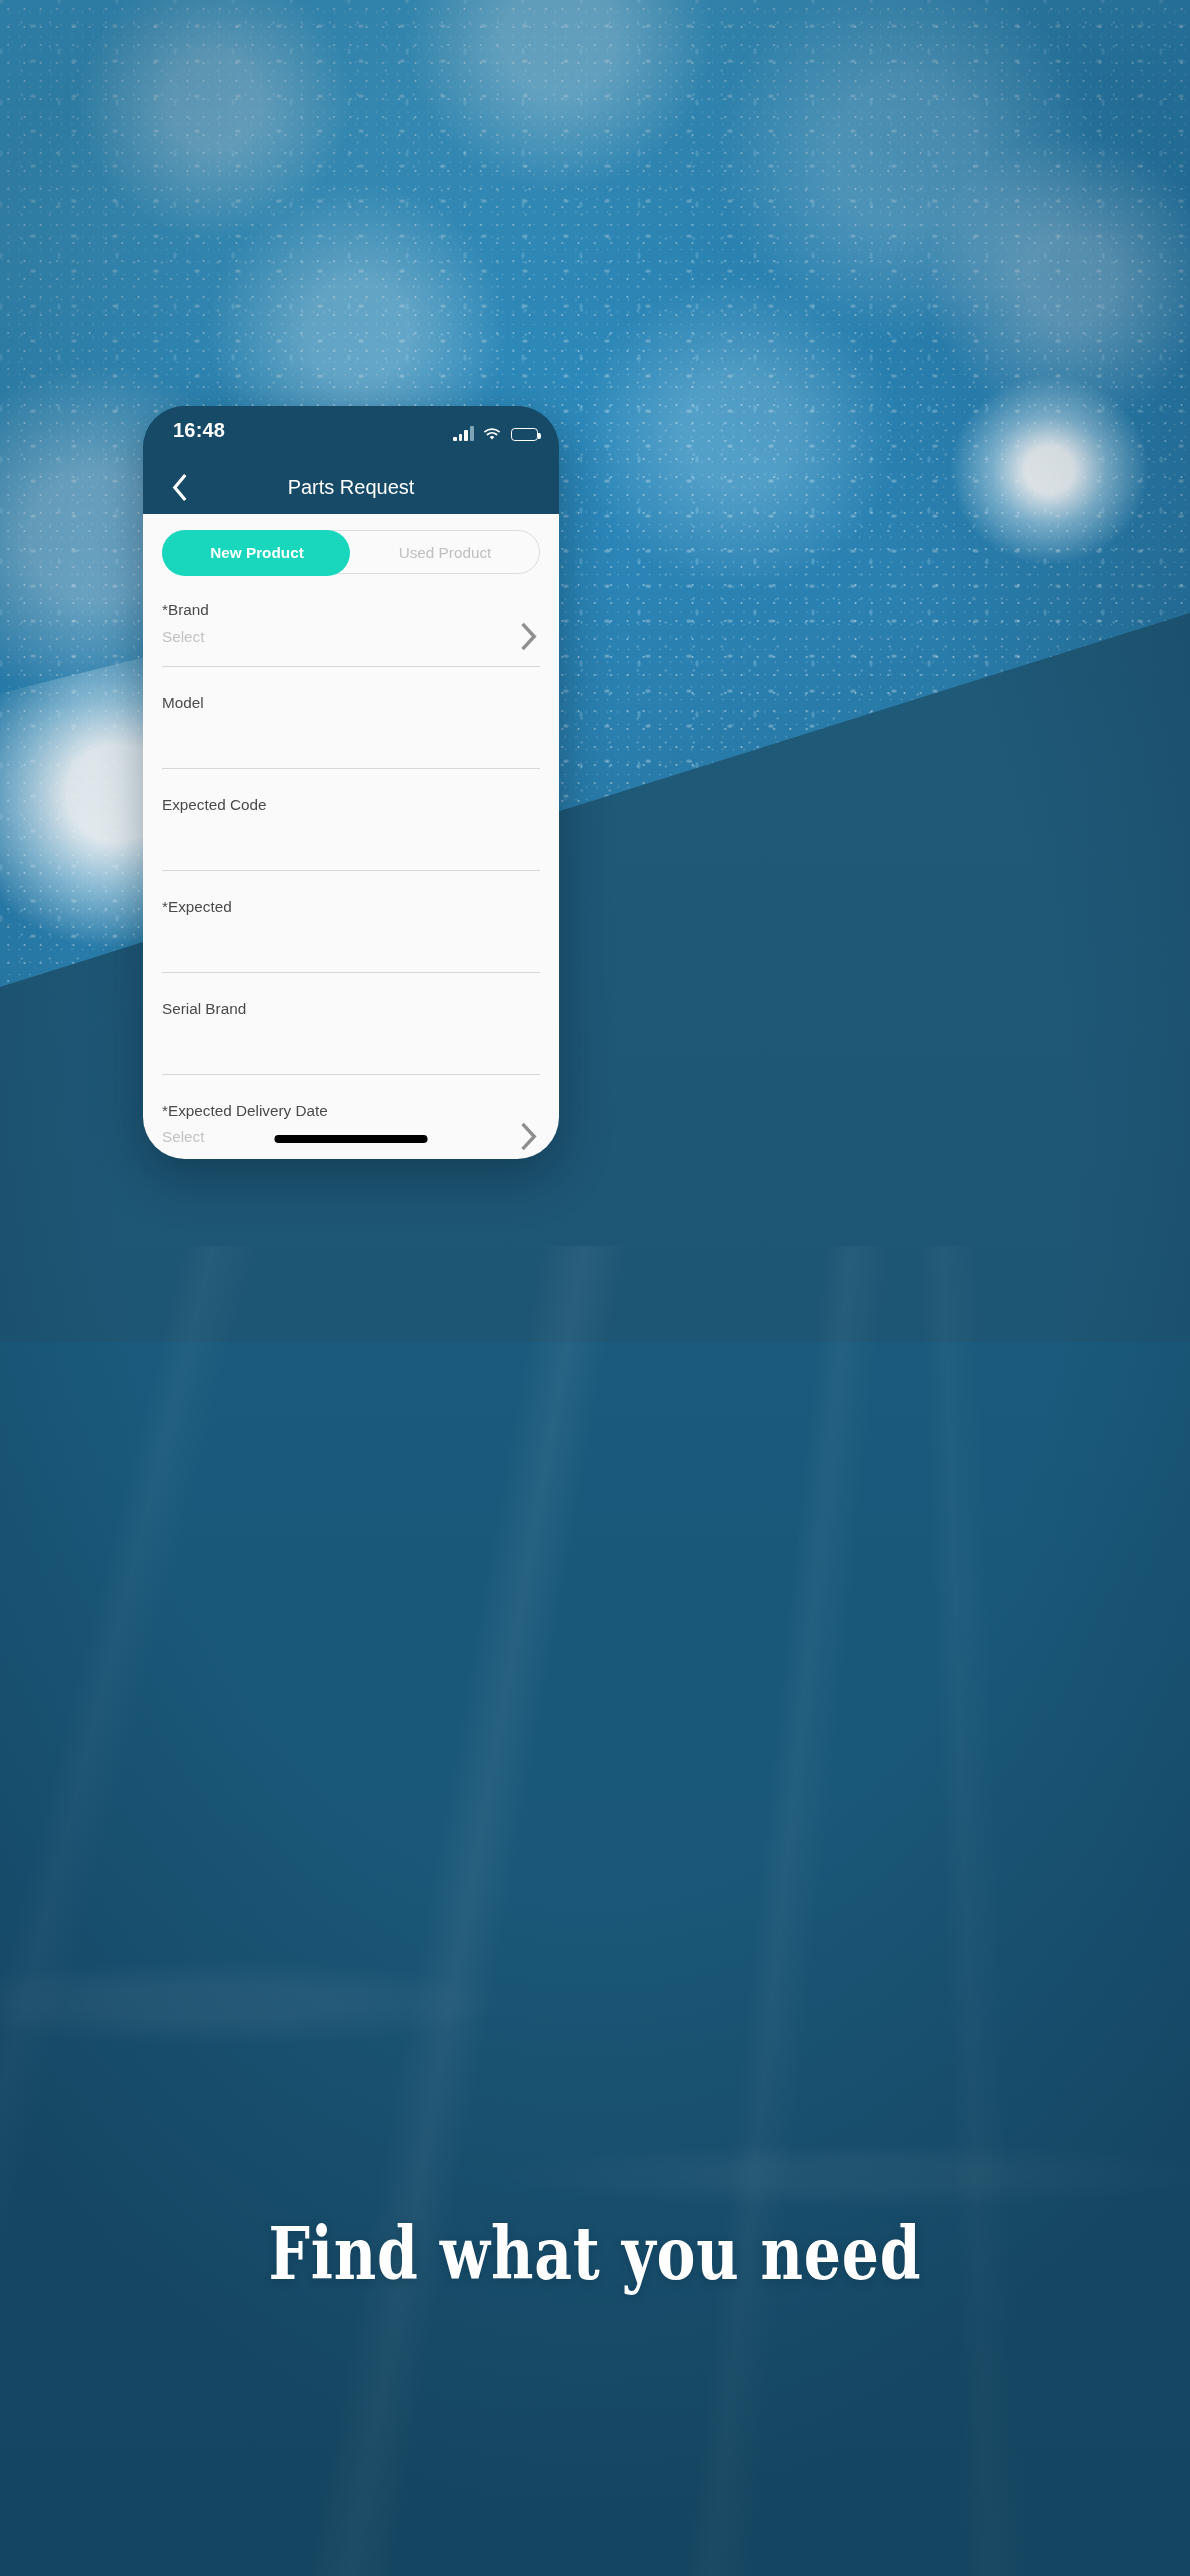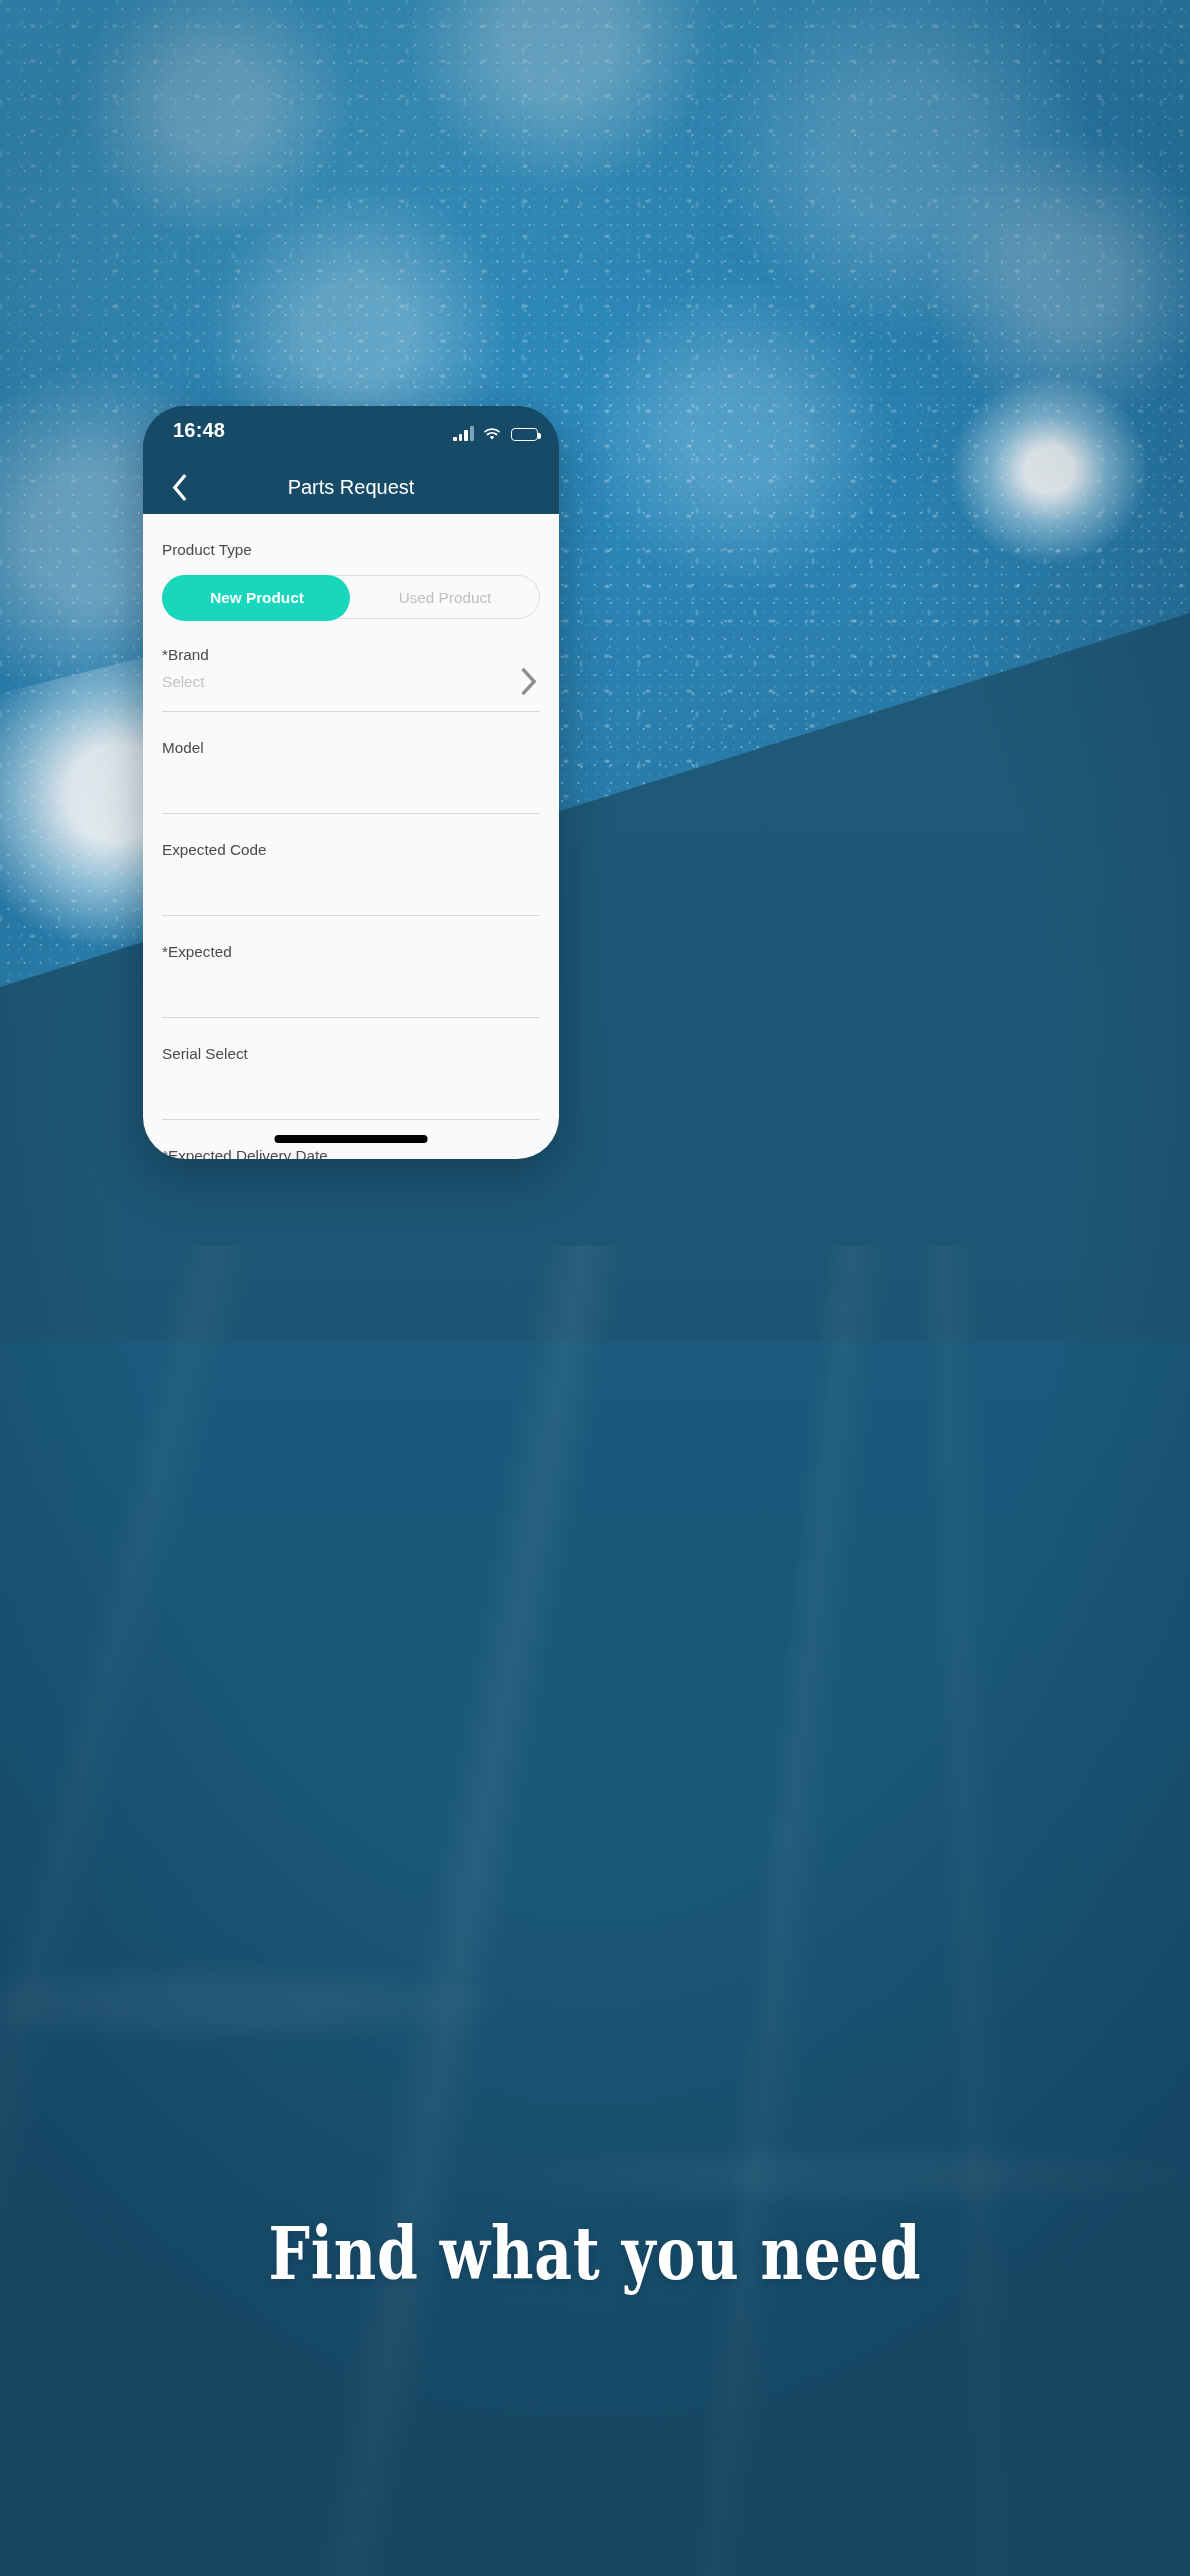--- a/index.html
+++ b/index.html
@@ -289,21 +289,20 @@
           </svg>
         </div>
         <div class="nav-title">Parts Request</div>
       </div>
 
     </div>
 
     <div class="app-body">
       <div class="form">
 
-        <div class="section-label">Product Type</div>
 
         <div class="segment">
           <div class="seg-pill"></div>
           <div class="seg-opt active">New Product</div>
           <div class="seg-opt inactive">Used Product</div>
         </div>
 
         <div class="field">
           <div class="field-label">*Brand</div>
           <div class="field-value">Select</div>
@@ -321,21 +320,21 @@
           <div class="field-label">Expected Code</div>
           <div class="field-blank"></div>
         </div>
 
         <div class="field">
           <div class="field-label">*Expected</div>
           <div class="field-blank"></div>
         </div>
 
         <div class="field">
-          <div class="field-label">Serial Select</div>
+          <div class="field-label">Serial Brand</div>
           <div class="field-blank"></div>
         </div>
 
         <div class="field">
           <div class="field-label">*Expected Delivery Date</div>
           <div class="field-value">Select</div>
           <svg class="chev-right" width="19" height="31" viewBox="0 0 20 32">
             <path d="M5 4 L16 16 L5 28" stroke="#8e8e8e" stroke-width="3.6" fill="none" stroke-linecap="square" stroke-linejoin="miter"></path>
           </svg>
         </div>

